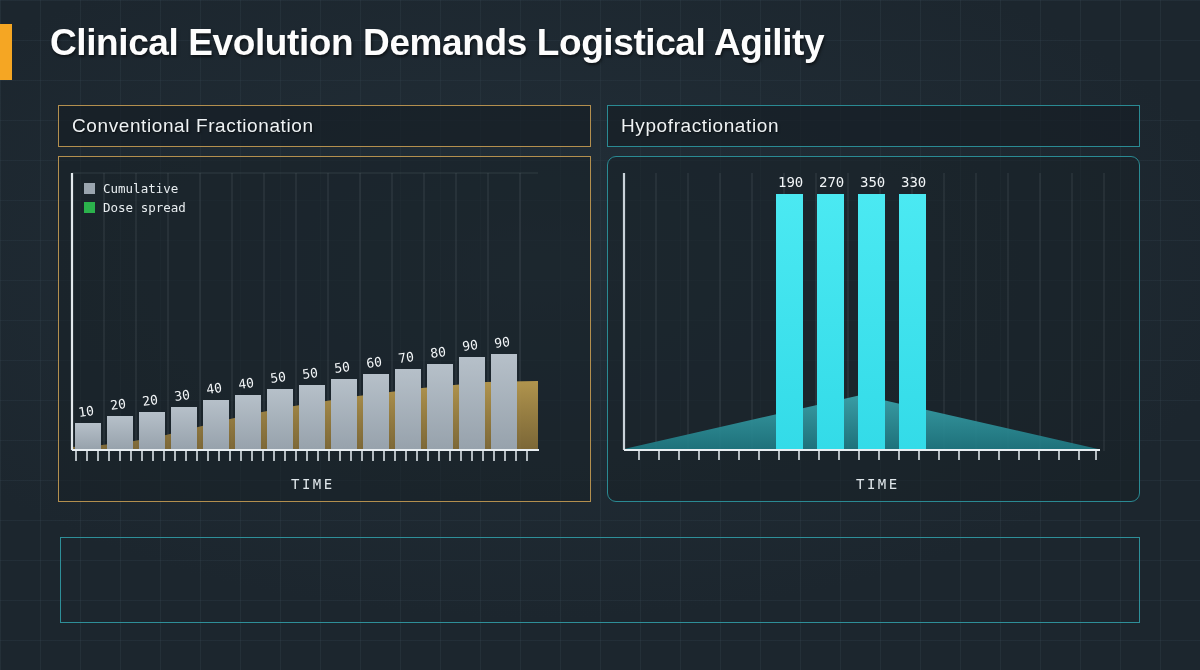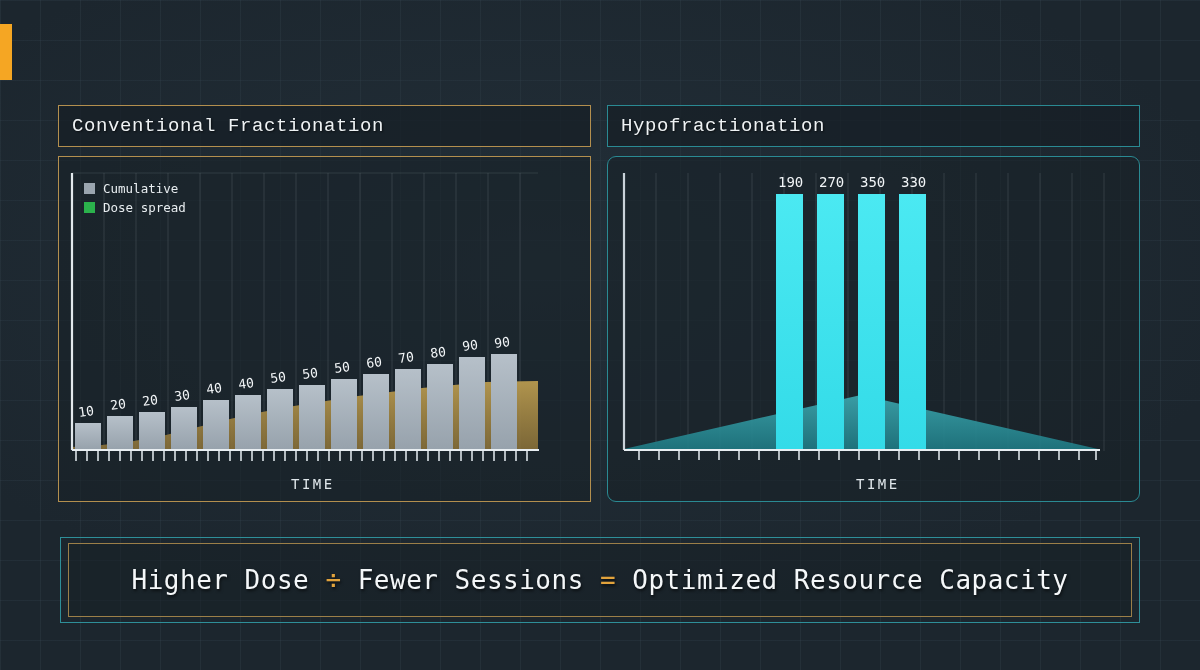--- a/index.html
+++ b/index.html
@@ -42,21 +42,21 @@
   }
 
   
   .panel{ position:absolute; }
   .panel-head{
     position:absolute; left:0; top:0; width:100%; height:42px;
     border:1px solid; background:rgba(22,31,38,.72);
     display:flex; align-items:center;
   }
   .panel-head-label{
-    font-family:Liberation Mono, monospace;
+    font-family:Liberation Sans, sans-serif;
     font-size:19px; color:#eef2f4; padding-left:13px;
     letter-spacing:.6px; white-space:nowrap;
     text-shadow:1px 1px 2px rgba(0,0,0,.6);
   }
   .panel-body{
     position:absolute; left:0; top:51px; width:100%;
     border:1px solid; background:rgba(23,32,39,.55);
   }
 
   #panel-left{ left:58px; top:105px; width:533px; }
@@ -111,20 +111,21 @@
   #banner-text .op{ color:#e2a33c; }
 </style>
 </head>
 <body>
 
 <div id="bg-grid"></div>
 <div id="bg-vignette"></div>
 
 <div id="title-row">
   <div id="title-accent"></div>
+  <div id="page-title">Clinical Evolution Demands Logistical Agility</div>
 </div>
 
 <div class="panel" id="panel-left">
   <div class="panel-head">
     <span class="panel-head-label">Conventional Fractionation</span>
   </div>
   <div class="panel-body">
     <div class="plot">
       <svg width="531" height="344" viewBox="0 0 531 344">
         <defs>
@@ -348,22 +349,13 @@
 
         <text class="axis-title" x="248" y="332">TIME</text>
         <text class="axis-title" x="-170" y="-33" transform="rotate(-90)">DOSE</text>
       </svg>
     </div>
   </div>
 </div>
 
 <div id="banner">
   <div id="banner-outer"></div>
-  <div id="banner-inner">
-    <div id="banner-text">
-      <span>Higher Dose</span>
-      <span class="op">÷</span>
-      <span>Fewer Sessions</span>
-      <span class="op">=</span>
-      <span>Optimized Resource Capacity</span>
-    </div>
-  </div>
 </div>
 
 </body></html>

